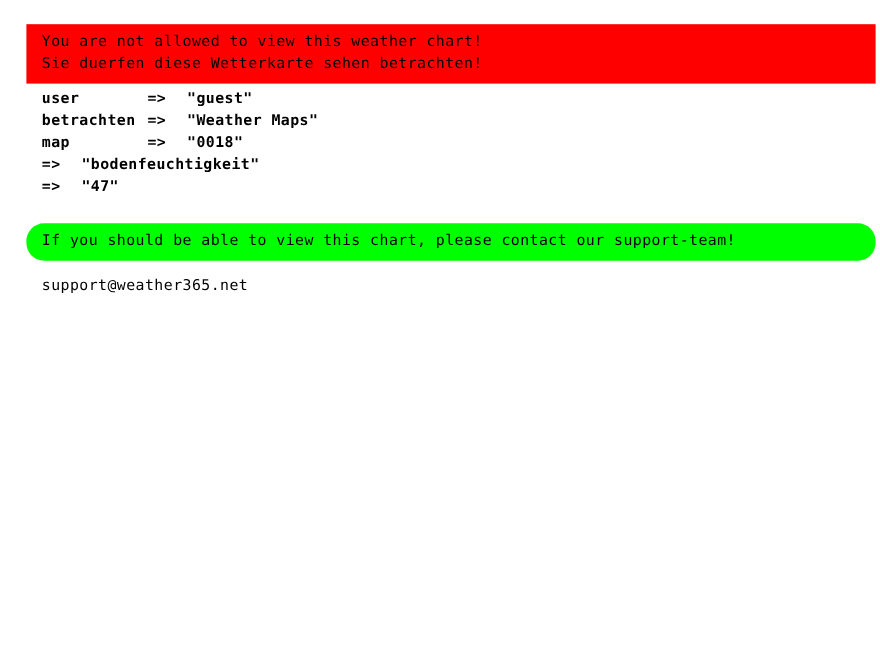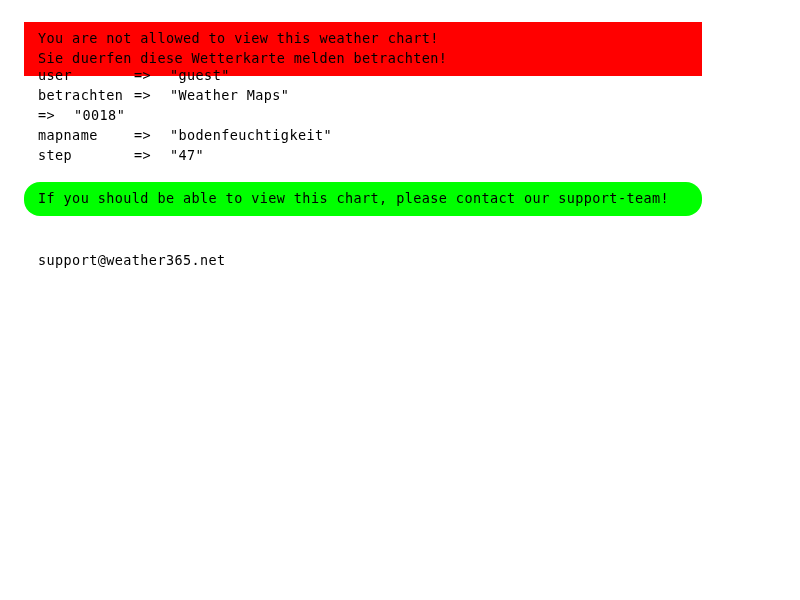--- a/index.html
+++ b/index.html
@@ -16,45 +16,46 @@
     overflow: hidden;
   }
   .page {
     position: relative;
     width: 800px;
     height: 600px;
   }
   .banner {
     position: absolute;
     left: 24px;
-    width: 678px;
+    width: 772px;
     box-sizing: border-box;
     padding: 6px 14px 8px 14px;
   }
   .banner-error {
     top: 22px;
     background: #ff0000;
   }
   .banner-info {
-    top: 182px;
+    top: 203px;
     background: #00ff00;
     border-radius: 16px;
   }
   .banner-line {
     font-family: "DejaVu Sans Mono", monospace;
     font-size: 13.5px;
     line-height: 20px;
     letter-spacing: 0.4px;
     white-space: pre;
   }
   .details {
     position: absolute;
     left: 38px;
-    top: 65px;
+    top: 80px;
     width: 740px;
+    font-weight: bold;
   }
   .detail-row {
     display: flex;
     align-items: baseline;
     line-height: 20px;
     font-size: 13.5px;
     letter-spacing: 0.4px;
     white-space: pre;
   }
   .detail-key {
@@ -91,45 +92,44 @@
     text-align: right;
   }
 </style>
 </head>
 <body>
 
 <div class="page">
 
   <div class="banner banner-error">
     <div class="banner-line">You are not allowed to view this weather chart!</div>
-    <div class="banner-line">Sie duerfen diese Wetterkarte melden betrachten!</div>
+    <div class="banner-line">Sie duerfen diese Wetterkarte sehen betrachten!</div>
   </div>
 
   <div class="details">
     <div class="detail-row">
       <span class="detail-key">user</span>
       <span class="detail-arrow">=&gt;</span>
       <span class="detail-val">"guest"</span>
     </div>
     <div class="detail-row">
       <span class="detail-key">betrachten</span>
       <span class="detail-arrow">=&gt;</span>
       <span class="detail-val">"Weather Maps"</span>
     </div>
     <div class="detail-row">
+      <span class="detail-key">map</span>
       <span class="detail-arrow">=&gt;</span>
       <span class="detail-val">"0018"</span>
     </div>
     <div class="detail-row">
-      <span class="detail-key">mapname</span>
       <span class="detail-arrow">=&gt;</span>
       <span class="detail-val">"bodenfeuchtigkeit"</span>
     </div>
     <div class="detail-row">
-      <span class="detail-key">step</span>
       <span class="detail-arrow">=&gt;</span>
       <span class="detail-val">"47"</span>
     </div>
   </div>
 
   <div class="banner banner-info">
     <div class="banner-line">If you should be able to view this chart, please contact our support-team!</div>
   </div>
 
   <div class="footer">

